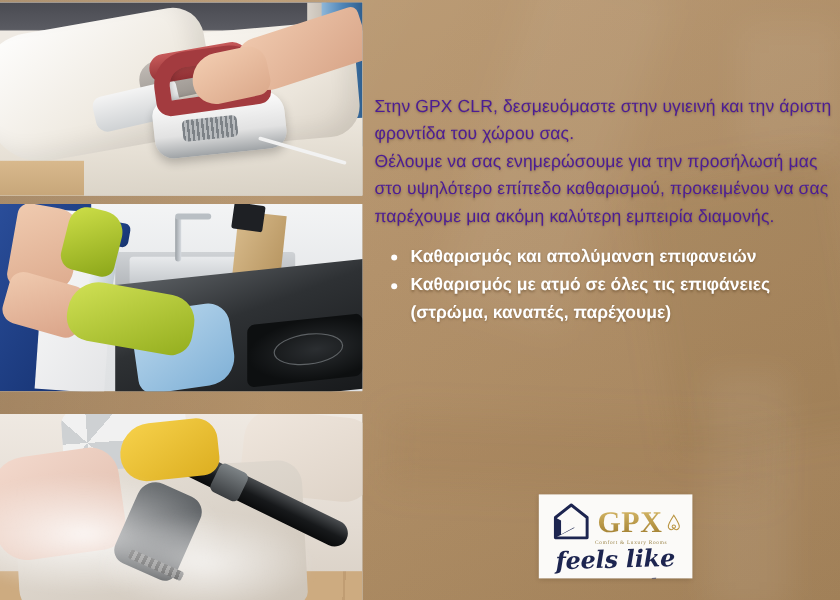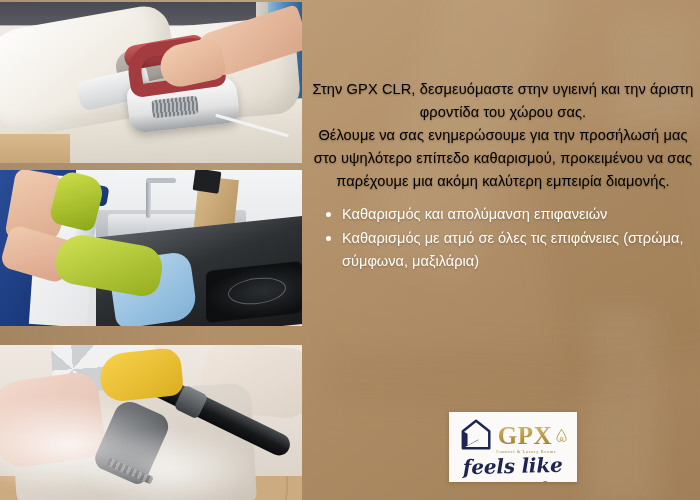--- a/index.html
+++ b/index.html
@@ -284,41 +284,41 @@
     background:radial-gradient(ellipse at 50% 50%, rgba(255,255,255,0.7), rgba(255,255,255,0) 72%);
     filter:blur(5px);
   }
 
   
   #text-panel {
     position:absolute;
     left:312px; top:78px; width:382px;
   }
   #intro-paragraph {
-    color:#000000;
+    color:#4c1d95;
     font-size:14.6px;
     line-height:23px;
-    text-align:center;
     letter-spacing:0.1px;
     text-shadow:0 1px 2px rgba(60,38,12,0.35);
     white-space:pre-line;
   }
   #bullet-list {
     margin-top:10px;
     list-style:none;
     color:#ffffff;
     font-size:14.6px;
     line-height:23px;
     text-shadow:0 1px 2px rgba(60,38,12,0.35);
     padding-left:14px;
   }
   #bullet-list li {
     position:relative;
     padding-left:16px;
     margin-bottom:1px;
+    font-weight:bold;
   }
   #bullet-list li::before {
     content:"";
     position:absolute;
     left:0; top:9px;
     width:5px; height:5px;
     background:#ffffff;
     border-radius:50%;
   }
 
@@ -444,21 +444,21 @@
     <div class="steam2"></div>
   </div>
 </div>
 
 <div id="text-panel">
   <p id="intro-paragraph">Στην GPX CLR, δεσμευόμαστε στην υγιεινή και την άριστη φροντίδα του χώρου σας.
 Θέλουμε να σας ενημερώσουμε για την προσήλωσή μας στο υψηλότερο επίπεδο καθαρισμού, προκειμένου να σας παρέχουμε μια ακόμη καλύτερη εμπειρία διαμονής.</p>
 
   <ul id="bullet-list">
     <li>Καθαρισμός και απολύμανση επιφανειών</li>
-    <li>Καθαρισμός με ατμό σε όλες τις επιφάνειες (στρώμα, σύμφωνα, μαξιλάρια)</li>
+    <li>Καθαρισμός με ατμό σε όλες τις επιφάνειες (στρώμα, καναπές, παρέχουμε)</li>
   </ul>
 </div>
 
 <div id="logo-card">
   <div id="logo-top">
     <span id="logo-mark">
       <svg viewBox="0 0 40 36" width="38" height="34" aria-hidden="true">
         <path d="M5 14 L19 3 L33 14 L33 32 L5 32 Z" fill="none" stroke="#1d2550" stroke-width="2.6" stroke-linejoin="round"></path>
         <path d="M5 14 L5 32 L22 23 Z" fill="#1d2550"></path>
         <path d="M10 16 L10 29 L22 22.5 Z" fill="#fbfaf8"></path>

